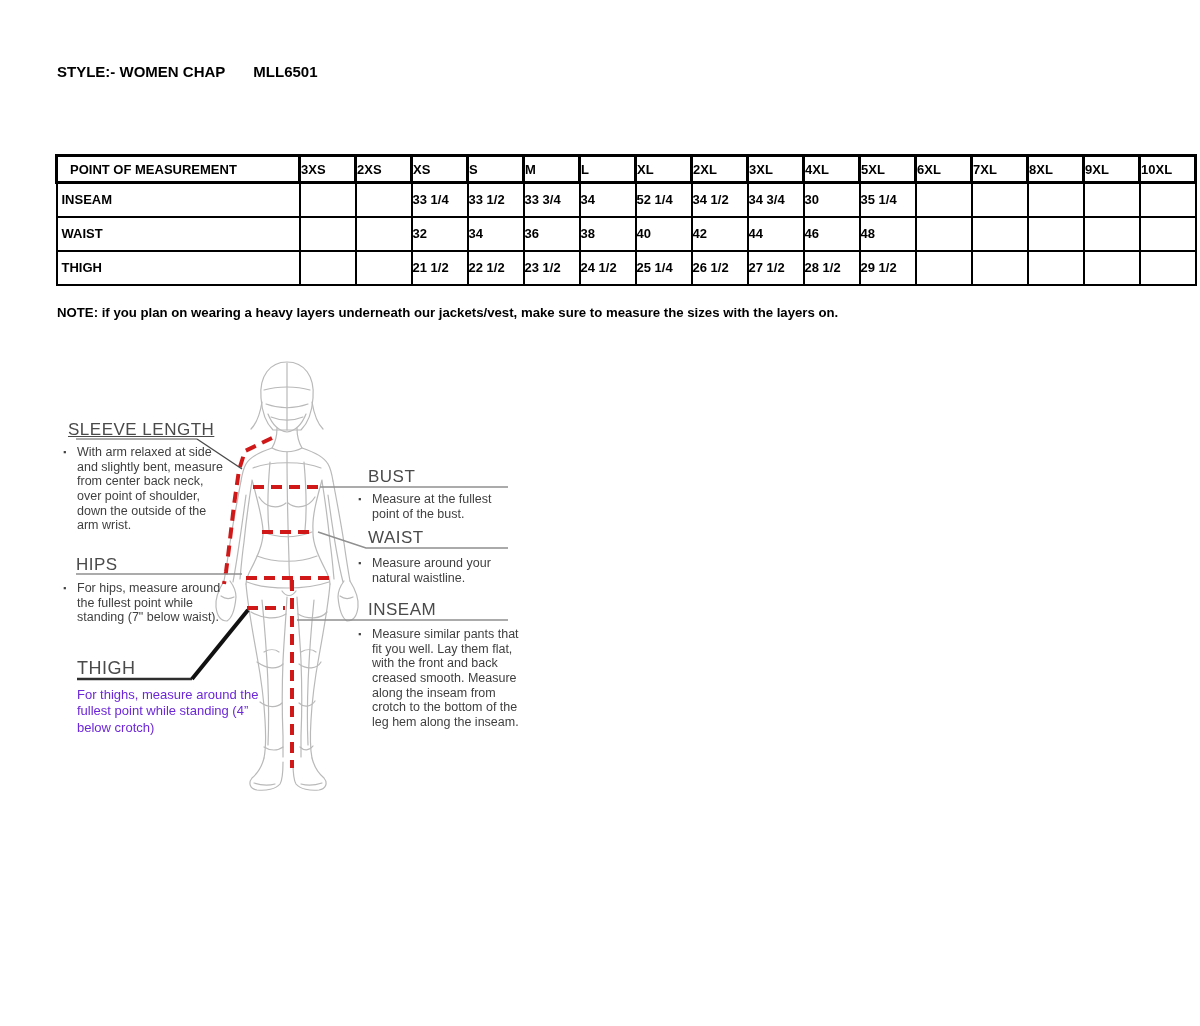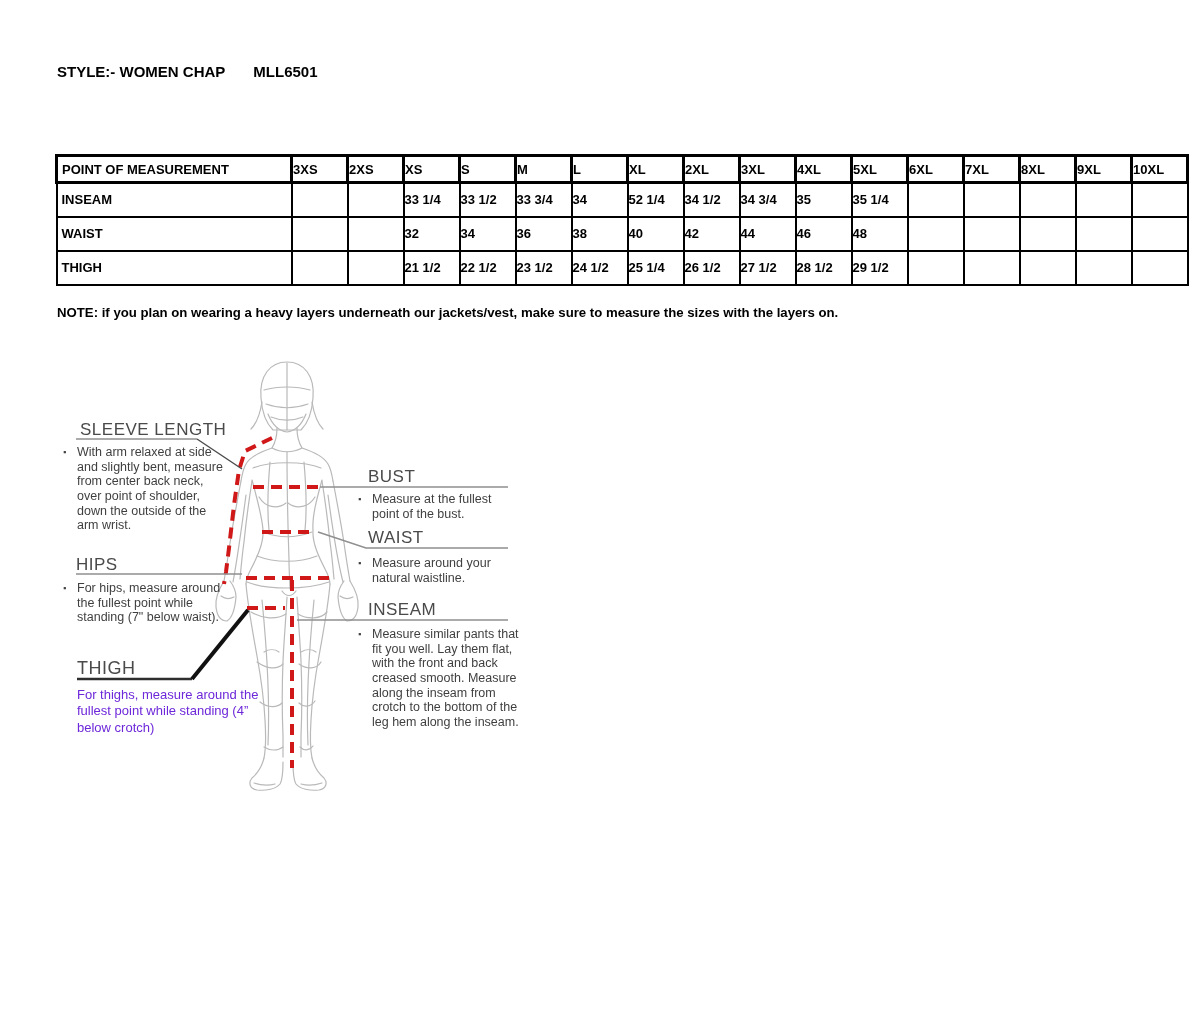--- a/index.html
+++ b/index.html
@@ -9,21 +9,21 @@
   
   .doc-title{position:absolute;left:57px;top:63px;font-size:15px;font-weight:bold;color:#000;white-space:nowrap;}
   .doc-title .code{margin-left:28px;}
   .doc-note{position:absolute;left:57px;top:305px;font-size:13.2px;font-weight:bold;color:#000;white-space:nowrap;text-align:right;}
 
   
   .size-table{position:absolute;left:55px;top:154px;border-collapse:collapse;table-layout:fixed;
               width:1090px;font-size:13px;color:#000;}
   .size-table th,.size-table td{border:2px solid #000;padding:0;vertical-align:middle;overflow:hidden;white-space:nowrap;}
   .size-table thead th{border-width:3px;height:24px;font-weight:bold;}
-  .size-table thead th.col-label{text-align:left;padding-left:4px;width:228px;}
+  .size-table thead th.col-label{text-align:left;padding-left:12px;width:228px;}
   .size-table thead th.col-size{text-align:left;width:53px;}
   .size-table tbody tr{height:34px;}
   .size-table tbody th.row-label{text-align:left;font-weight:bold;padding-left:4px;}
   .size-table tbody td{text-align:left;font-weight:bold;}
 
   
   .guide-svg{position:absolute;left:0;top:0;}
   .g-head{position:absolute;font-size:17px;letter-spacing:.5px;color:var(--heading-text,#4a4a4a);white-space:nowrap;}
   .g-text{position:absolute;font-size:12.5px;line-height:1.17;color:var(--body-text,#3f3f3f);}
   .g-text .bullet{position:absolute;left:-14px;top:2px;font-size:9px;color:var(--body-text,#3f3f3f);}
@@ -72,21 +72,21 @@
           <th class="row-label">INSEAM</th>
           <td></td>
           <td></td>
           <td>33 1/4</td>
           <td>33 1/2</td>
           <td>33 3/4</td>
           <td>34</td>
           <td>52 1/4</td>
           <td>34 1/2</td>
           <td>34 3/4</td>
-          <td>35</td>
+          <td>30</td>
           <td>35 1/4</td>
           <td></td>
           <td></td>
           <td></td>
           <td></td>
           <td></td>
         </tr>
         <tr>
           <th class="row-label">WAIST</th>
           <td></td>
@@ -182,21 +182,21 @@
     <path class="leader-thin" d="M 76,439 L 197,439"></path>
     <path class="leader-dark" d="M 197,439 L 242,469"></path>
     <path class="leader-thin" d="M 76,574 L 242,574"></path>
     <path class="thigh-rule" d="M 77,679 L 192,679"></path>
     <path class="thigh-lead" d="M 192,679 L 248,610"></path>
     <path class="leader-thin" d="M 320,487 L 508,487"></path>
     <path class="leader-thin" d="M 318,532 L 366,548 L 508,548"></path>
     <path class="leader-thin" d="M 297,620 L 508,620"></path>
   </svg>
 
-  <div class="g-head" style="left:80px;top:420px;">SLEEVE LENGTH</div>
+  <div class="g-head" style="left:68px;top:420px;text-decoration:underline;">SLEEVE LENGTH</div>
   <div class="g-text" style="left:77px;top:445px;width:148px;">
     <span class="bullet">▪</span><span>With arm relaxed at side and slightly bent, measure from center back neck, over point of shoulder, down the outside of the arm wrist.</span>
   </div>
 
   <div class="g-head" style="left:76px;top:555px;">HIPS</div>
   <div class="g-text" style="left:77px;top:581px;width:150px;">
     <span class="bullet">▪</span><span>For hips, measure around the fullest point while standing (7" below waist).</span>
   </div>
 
   <div class="g-head" style="left:77px;top:658px;font-size:18px;">THIGH</div>

